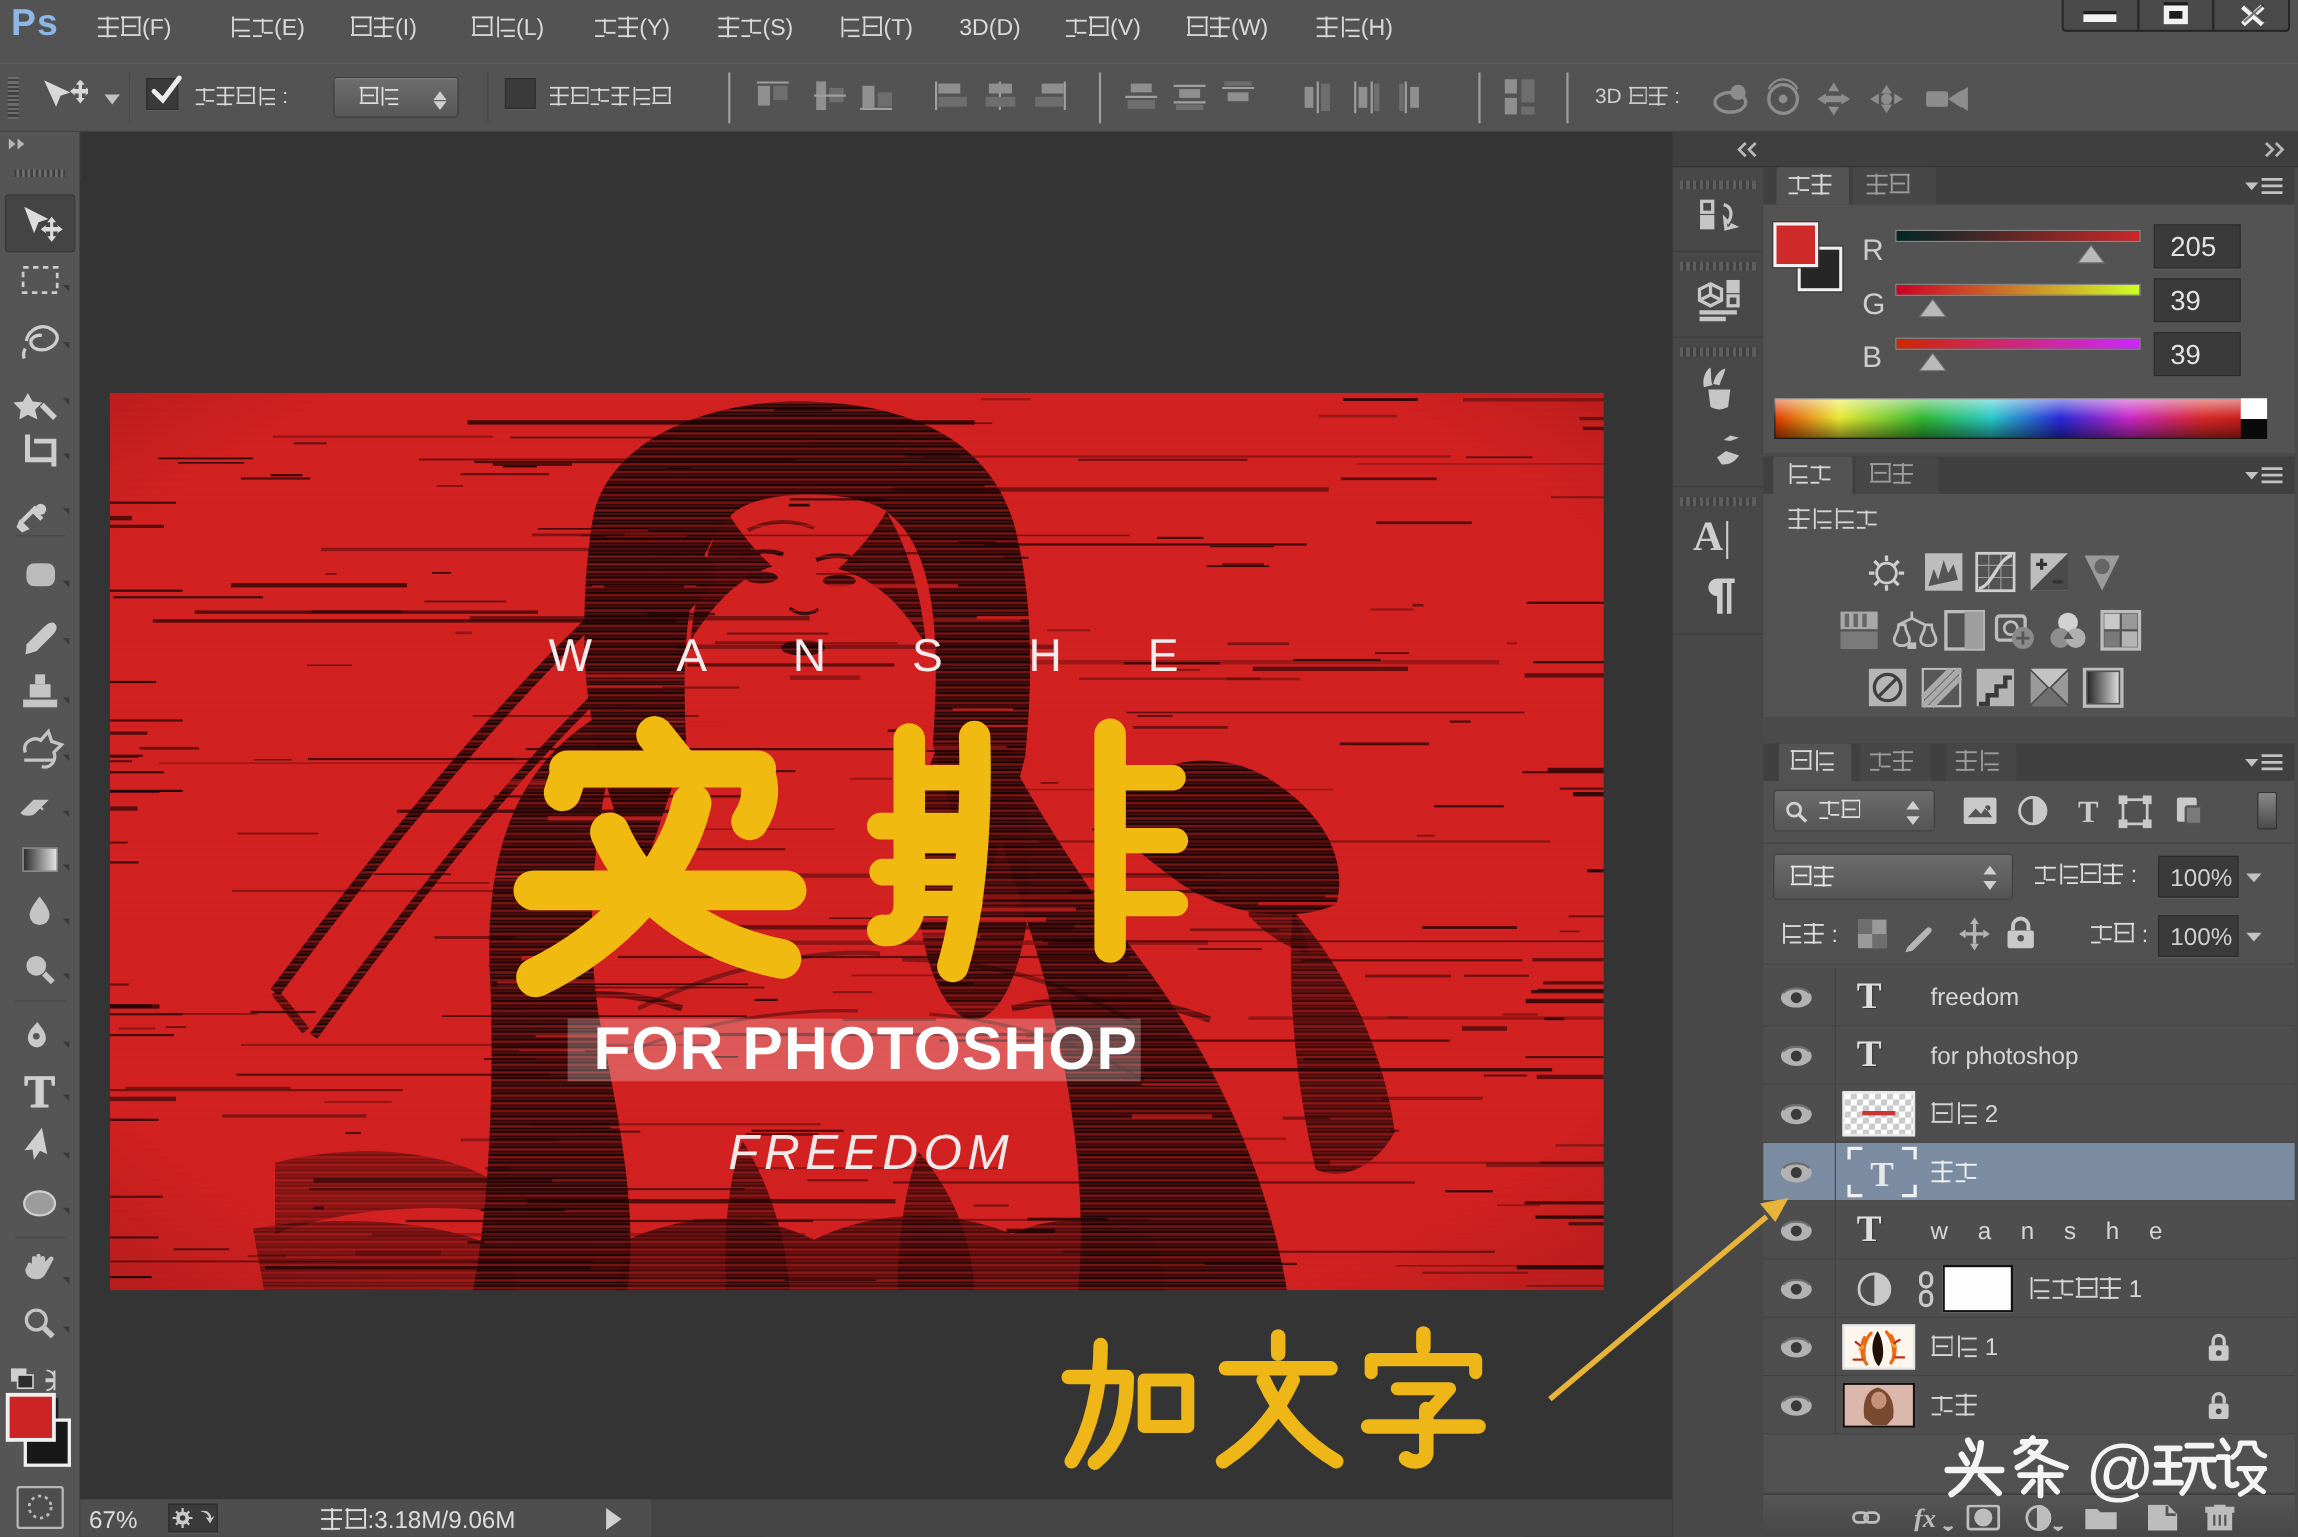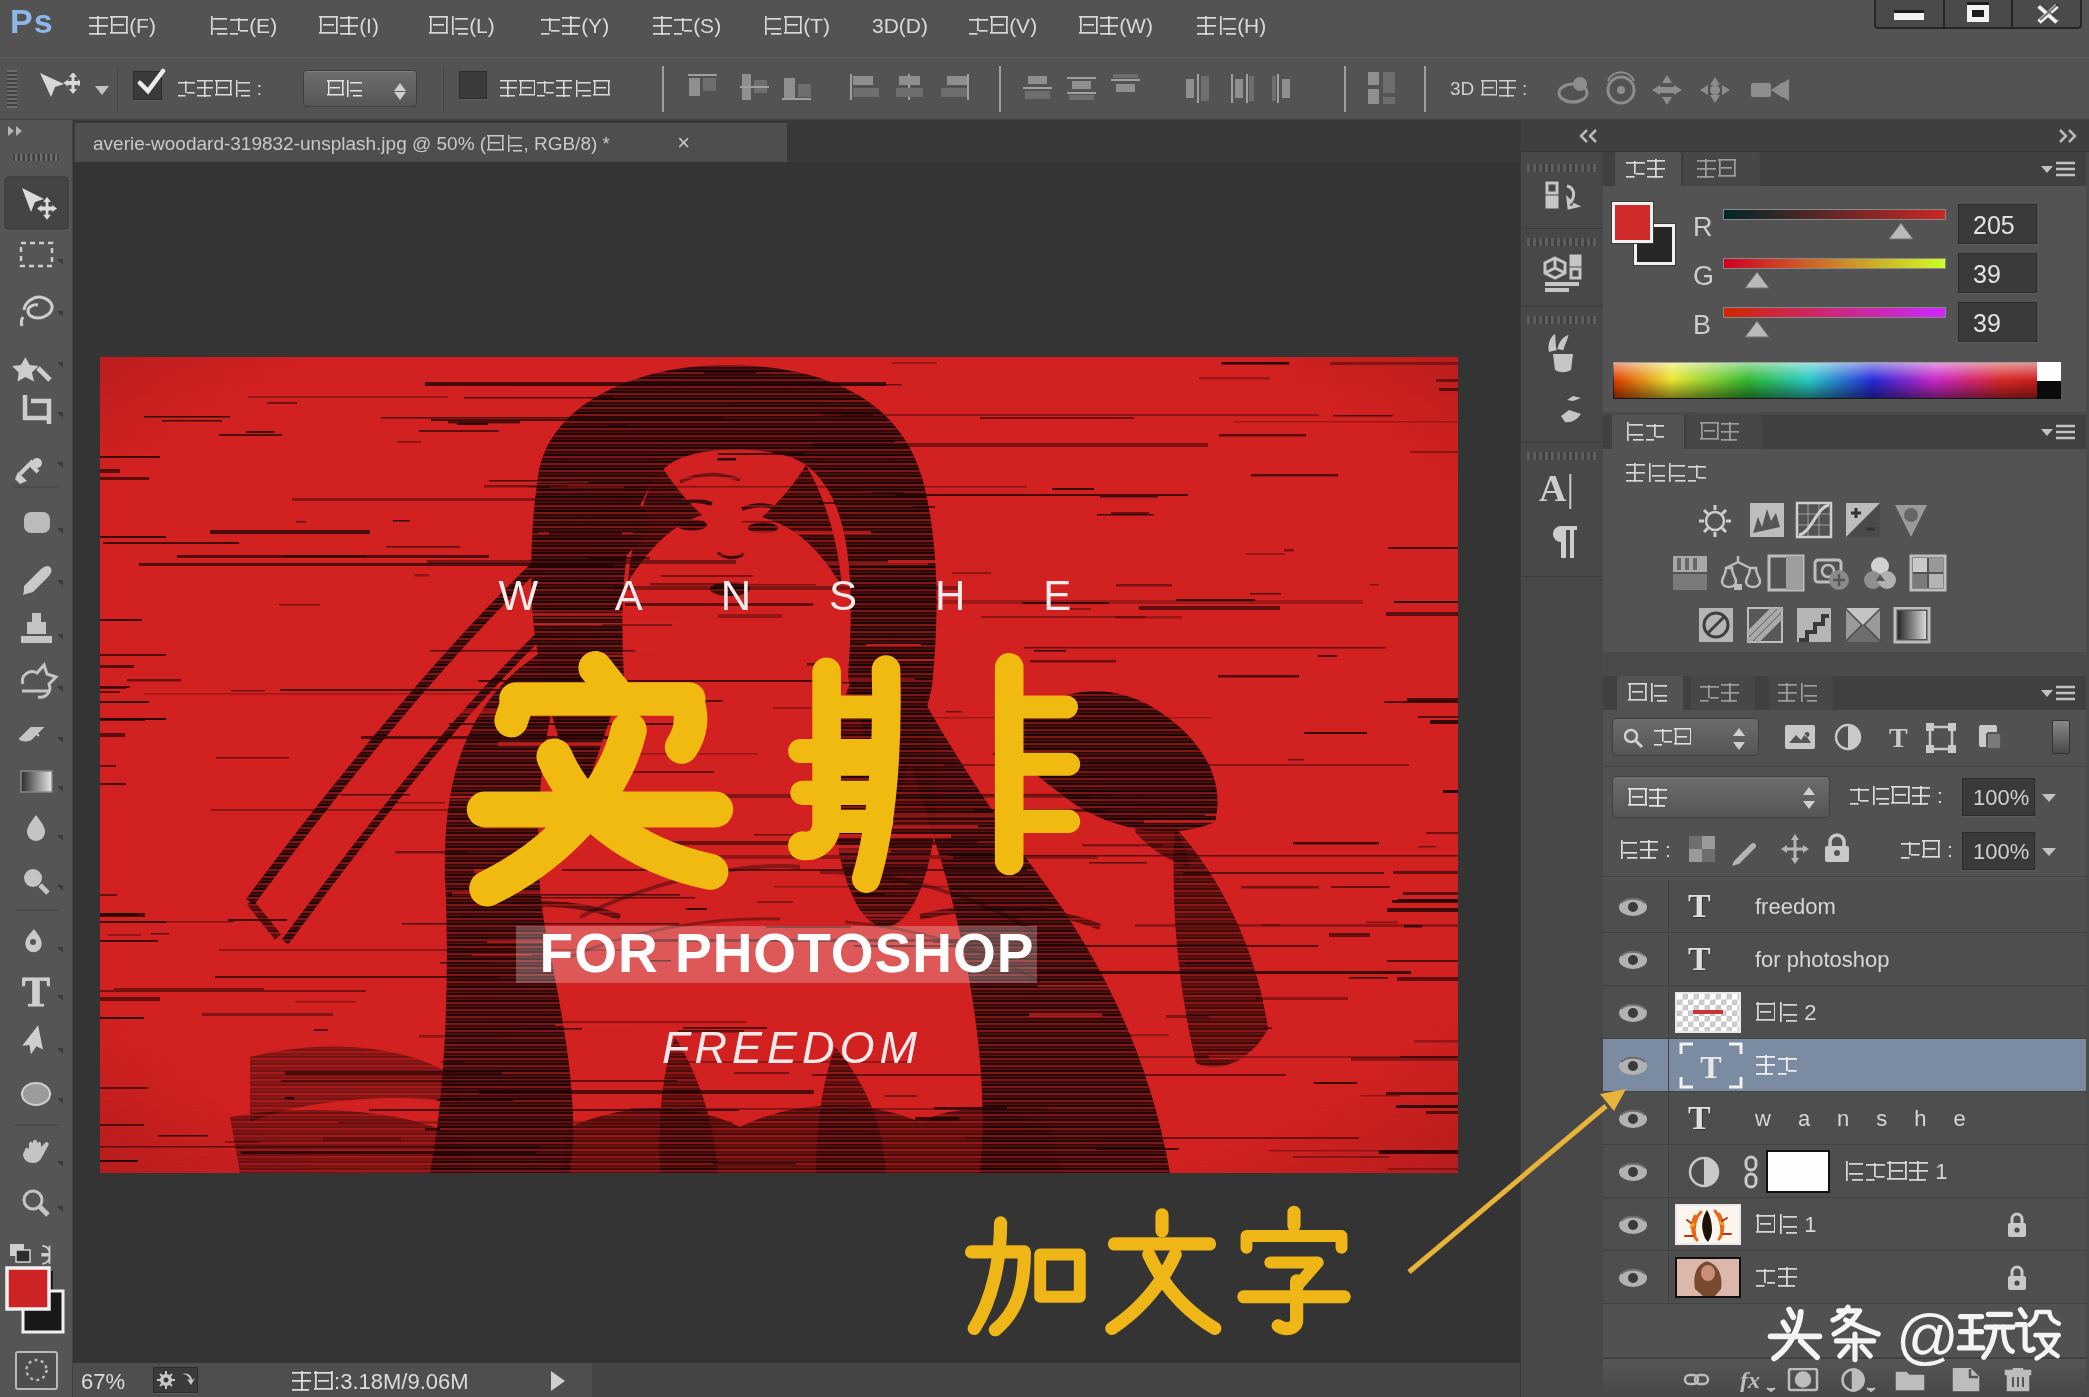--- a/index.html
+++ b/index.html
@@ -274,23 +274,20 @@
  <circle cx="36.5" cy="1250" r="10" fill="none" stroke="#b9b9b9" stroke-width="2.5" stroke-dasharray="3 3.4"></circle>
  <line x1="14" y1="367" x2="59" y2="367" stroke="#484848" stroke-width="1.5"></line>
  <line x1="14" y1="790" x2="59" y2="790" stroke="#484848" stroke-width="1.5"></line>
  <line x1="14" y1="1005" x2="59" y2="1005" stroke="#484848" stroke-width="1.5"></line>
  <g fill="#3a3a3a">
   <path d="M57 139 h6 v6 Z M57 191 h6 v6 Z M57 242 h6 v6 Z M57 292 h6 v6 Z M57 342 h6 v6 Z M57 408 h6 v6 Z M57 460 h6 v6 Z M57 514 h6 v6 Z M57 566 h6 v6 Z M57 617 h6 v6 Z M57 666 h6 v6 Z M57 715 h6 v6 Z M57 765 h6 v6 Z M57 827 h6 v6 Z M57 875 h6 v6 Z M57 928 h6 v6 Z M57 978 h6 v6 Z M57 1041 h6 v6 Z M57 1086 h6 v6 Z"></path>
  </g>
 </svg>
 </div>
 <div class="abs" id="docarea">
-  <div class="abs" id="tabbar">
-      <div class="abs" id="doctab">averie-woodard-319832-unsplash.jpg @ 50% (<span class="cn c2"></span><span class="cn c3"></span>, RGB/8) * <span style="margin-left:62px;font-size:22px">×</span></div>
-    </div>
   <div class="abs" id="canvas" style="left:0;top:42px;width:1447px;height:1201px;background:#343434">
   <svg class="abs" style="left:27px;top:195px" width="1358" height="816" viewBox="0 0 1358 816">
    <defs>
     <pattern id="redstripe" width="8" height="7" patternUnits="userSpaceOnUse">
       <rect width="8" height="7" fill="none"></rect>
             <rect y="1" width="8" height="2.2" fill="#cf1f1f"></rect>
             <rect y="4.6" width="8" height="1.2" fill="#cf1f1f" opacity=".7"></rect>
     </pattern>
     <radialGradient id="vign" cx="50%" cy="48%" r="75%">
             <stop offset="0%" stop-color="#000" stop-opacity="0"></stop>

